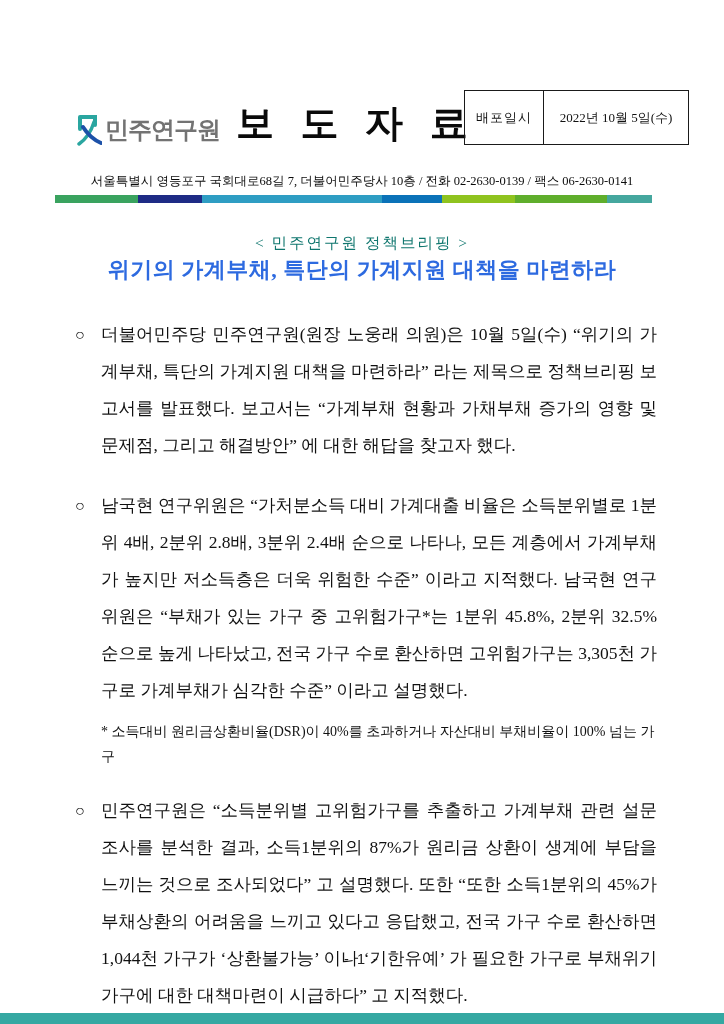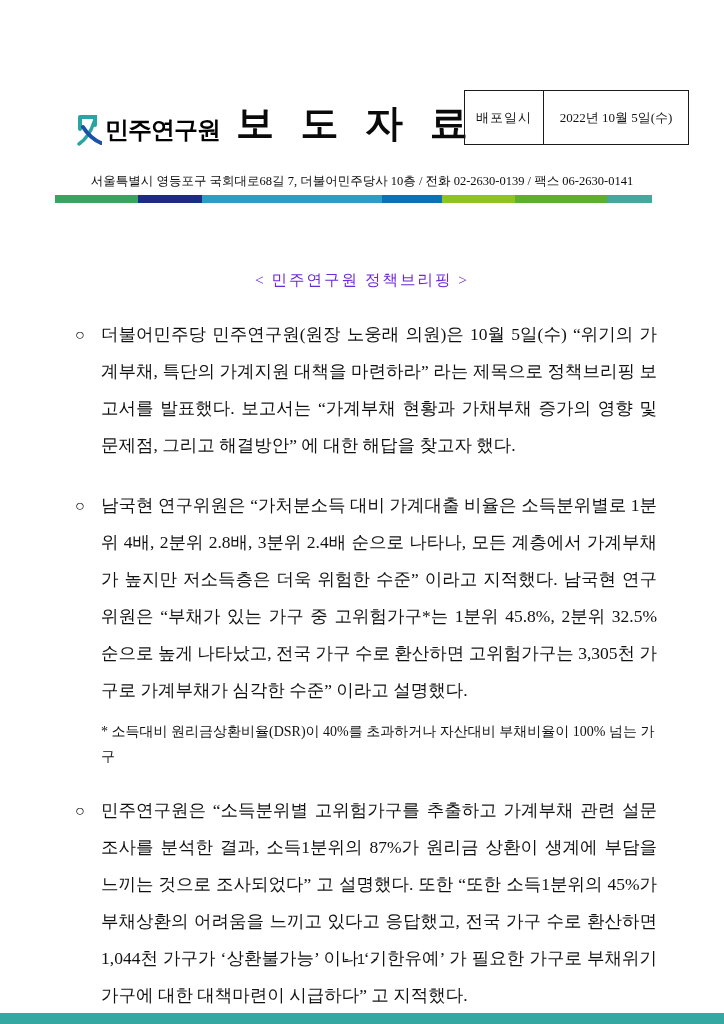--- a/index.html
+++ b/index.html
@@ -5,21 +5,21 @@
   html,body { margin:0; padding:0; background:#fff; }
   .page {
     position:relative; width:724px; height:1024px; background:#ffffff;
     overflow:hidden; font-family:"Liberation Serif", serif; color:#111;
   }
   
   .logo { position:absolute; left:76px; top:114px; display:flex; align-items:center; gap:3px; }
   .logo-icon { width:26px; height:32px; display:block; }
   .logo-text {
     font-family:"Liberation Sans", sans-serif; font-weight:bold;
-    font-size:24px; color:#000000; letter-spacing:-1px; line-height:1;
+    font-size:24px; color:#737373; letter-spacing:-1px; line-height:1;
   }
   .doc-title {
     position:absolute; left:236px; top:101px; width:228px;
     font-family:"Liberation Sans", sans-serif; font-weight:900;
     font-size:38px; letter-spacing:8px; color:#0a0a0a; text-align:center;
     line-height:1.2; white-space:nowrap;
   }
   .info-table {
     position:absolute; left:464px; top:90px; border-collapse:collapse;
     font-size:13px; font-family:"Liberation Serif", serif;
@@ -33,21 +33,21 @@
   .address {
     position:absolute; left:0; top:173px; width:100%; text-align:center;
     font-size:12.5px; color:#0a0a0a; letter-spacing:0px;
   }
   .color-bar {
     position:absolute; left:55px; top:195px; height:8px; display:flex;
   }
   
   .brief-tag {
     position:absolute; left:0; top:233px; width:100%; text-align:center;
-    font-size:15.5px; letter-spacing:2px; color:#6d28d9;margin-top:37px;
+    font-size:15.5px; letter-spacing:2px; color:#0f766e;
   }
   .headline {
     position:absolute; left:0; top:255px; width:100%; text-align:center;
     font-size:22px; font-weight:bold; color:#2d6ae0; letter-spacing:0.5px;
   }
   
   .body-area {
     position:absolute; left:75px; top:316px; width:582px;
     font-size:17.5px; line-height:37px; text-align:justify;
   }
@@ -95,20 +95,21 @@
       <div style="width: 83px; height: 100%; background-color: rgb(58, 163, 95);"></div>
       <div style="width: 64px; height: 100%; background-color: rgb(30, 43, 133);"></div>
       <div style="width: 180px; height: 100%; background-color: rgb(46, 157, 195);"></div>
       <div style="width: 60px; height: 100%; background-color: rgb(11, 114, 184);"></div>
       <div style="width: 73px; height: 100%; background-color: rgb(143, 195, 31);"></div>
       <div style="width: 92px; height: 100%; background-color: rgb(95, 174, 44);"></div>
       <div style="width: 45px; height: 100%; background-color: rgb(69, 167, 158);"></div>
     </div>
 
   <div class="brief-tag">&lt; 민주연구원 정책브리핑 &gt;</div>
+  <div class="headline" style="color: rgb(45, 106, 224);">위기의 가계부채, 특단의 가계지원 대책을 마련하라</div>
 
   <div class="body-area">
 
     <div class="para">
       <span class="bullet">○</span>
       <span>더불어민주당 민주연구원(원장 노웅래 의원)은 10월 5일(수) “위기의 가계부채, 특단의 가계지원 대책을 마련하라” 라는 제목으로 정책브리핑 보고서를 발표했다. 보고서는 “가계부채 현황과 가채부채 증가의 영향 및 문제점, 그리고 해결방안” 에 대한 해답을 찾고자 했다.</span>
     </div>
 
     <div class="para">
       <span class="bullet">○</span>

